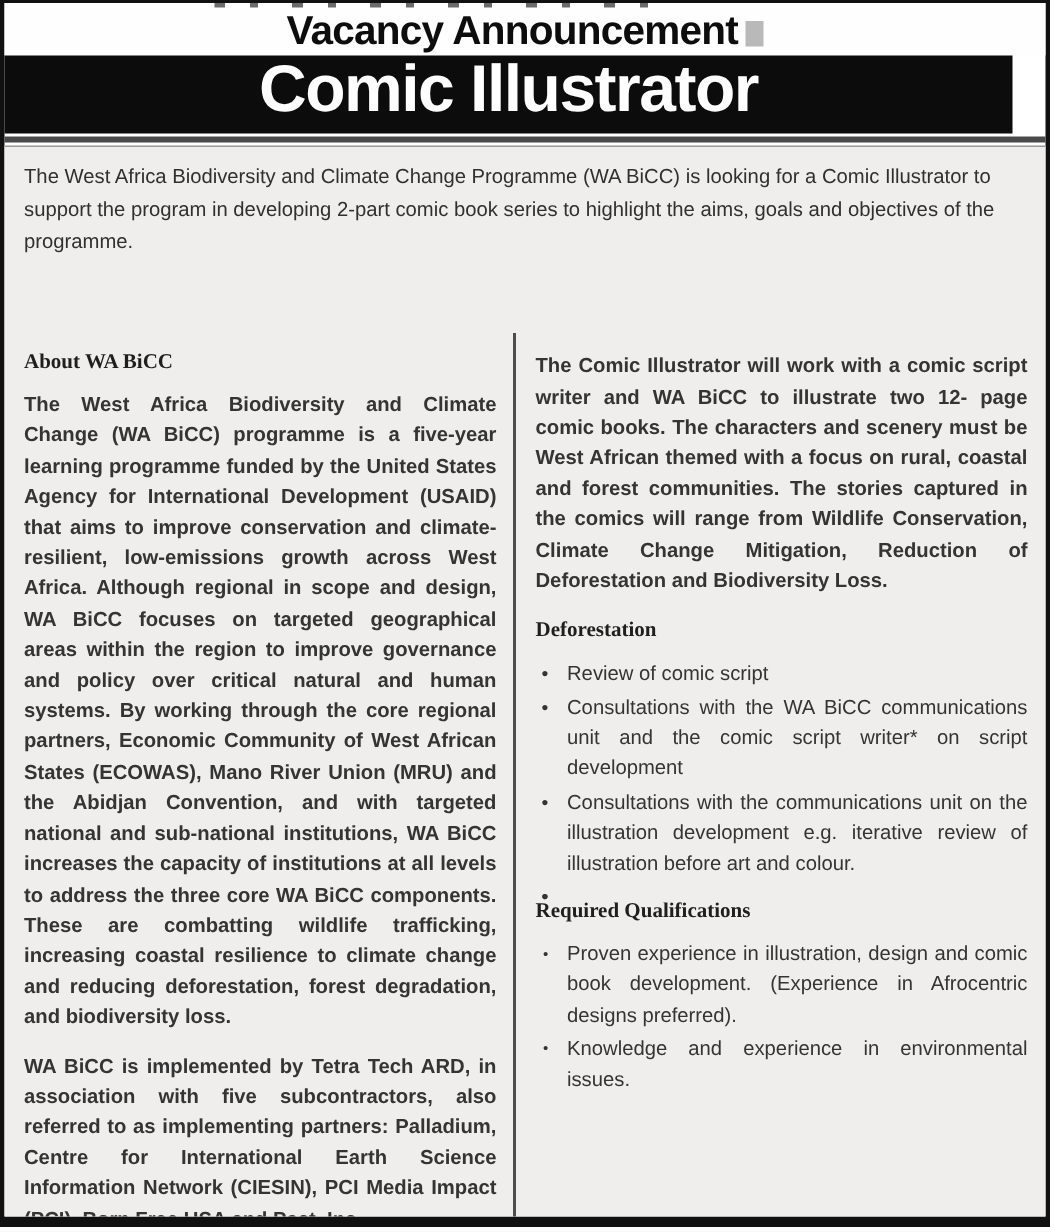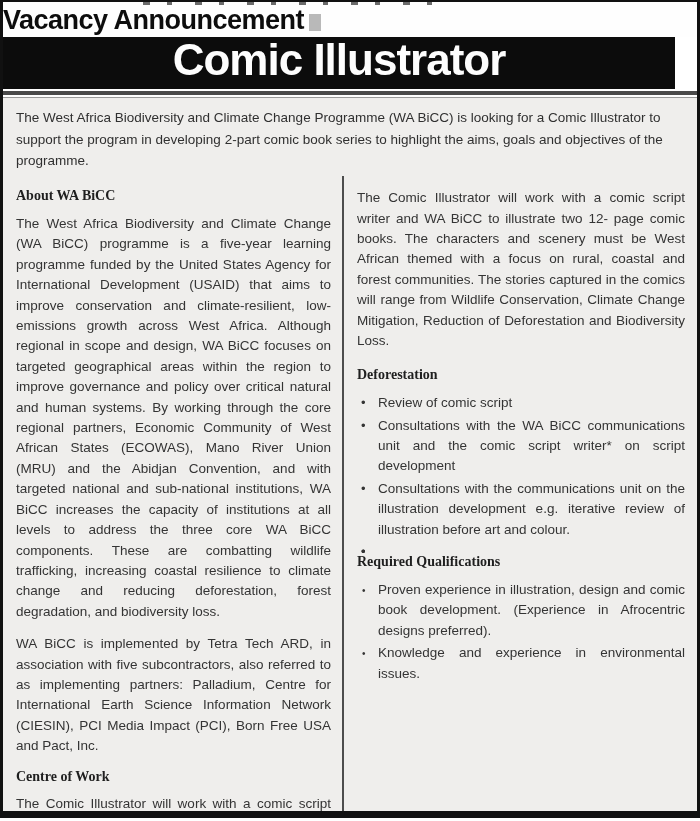--- a/index.html
+++ b/index.html
@@ -9,52 +9,52 @@
     border-left:3px solid #111; border-right:3px solid #111;
     border-top:2px solid #111; border-bottom:7px solid #111;
     display:flex; flex-direction:column; background:#fff; position:relative;
   }
   
   .top-artifact {
     position:absolute; top:0; left:140px; width:295px; height:3px;
     background:repeating-linear-gradient(90deg,#3a3a3a 0 7px,transparent 7px 24px,#3a3a3a 24px 29px,transparent 29px 52px);
     opacity:.75;
   }
-  .title-band { background:#fefefe; text-align:left; padding:4px 0 3px; }
+  .title-band { background:#fefefe; text-align:center; padding:4px 0 3px; }
   .vacancy-title {
     display:inline-block; font-size:27px; font-weight:bold; color:#0d0d0d;
     letter-spacing:-0.5px; line-height:1.05;
   }
   .title-smudge { display:inline-block; width:12px; height:17px; background:#b9b9b9; margin-left:5px; vertical-align:-2px; }
   .banner {
     background:#0c0c0c; margin-right:22px; text-align:center; padding:1px 0 6px;
   }
   .banner-title {
     color:#fdfdfd; font-size:44px; font-weight:bold; letter-spacing:-1px; line-height:1.02;
   }
   .thick-rule { height:4px; background:#4a4a4a; margin:2px 0 2px; }
   .panel {
     flex:1; background:#efeeec; border-top:1px solid #9a9a9a;
-    display:flex; flex-direction:column; color:#333; overflow:hidden;
+    display:flex; flex-direction:column; color:#333; overflow:hidden;gap:46px;
   }
   .intro {
     padding:9px 14px 5px 13px; font-size:13.5px; line-height:1.58;
     text-align:left; color:#303030;
   }
   .columns { display:flex; flex:1; }
   .col-left {
     box-sizing:border-box; width:341px; border-right:2px solid #4d4d4d;
     padding:12px 11px 0 13px;
   }
   .col-right { flex:1; padding:12px 12px 0 13px; }
   .col-left, .col-right { font-size:13.5px; line-height:20.4px; text-align:justify; color:#343434; }
   h3.sec {
     font-size:14px; font-weight:bold; color:#1f1f1f; margin:0 0 9px; text-align:left; line-height:1.2;font-family:Liberation Serif, serif;
   }
-  .para { margin:0 0 12px; }
+  .para { margin:0 0 12px;font-weight:bold; }
   .gap-before { margin-top:25px; }
   ul.bullets { list-style:none; margin:6px 0 0; padding:0; }
   ul.bullets li { position:relative; padding-left:21px; margin:0 0 2px; }
   ul.bullets li .bullet { position:absolute; left:4px; top:0; font-size:13px; }
   ul.bullets.small-dots li .bullet { font-size:10px; top:1px; left:5px; }
 </style>
 </head>
 <body>
 
 <div class="page">

